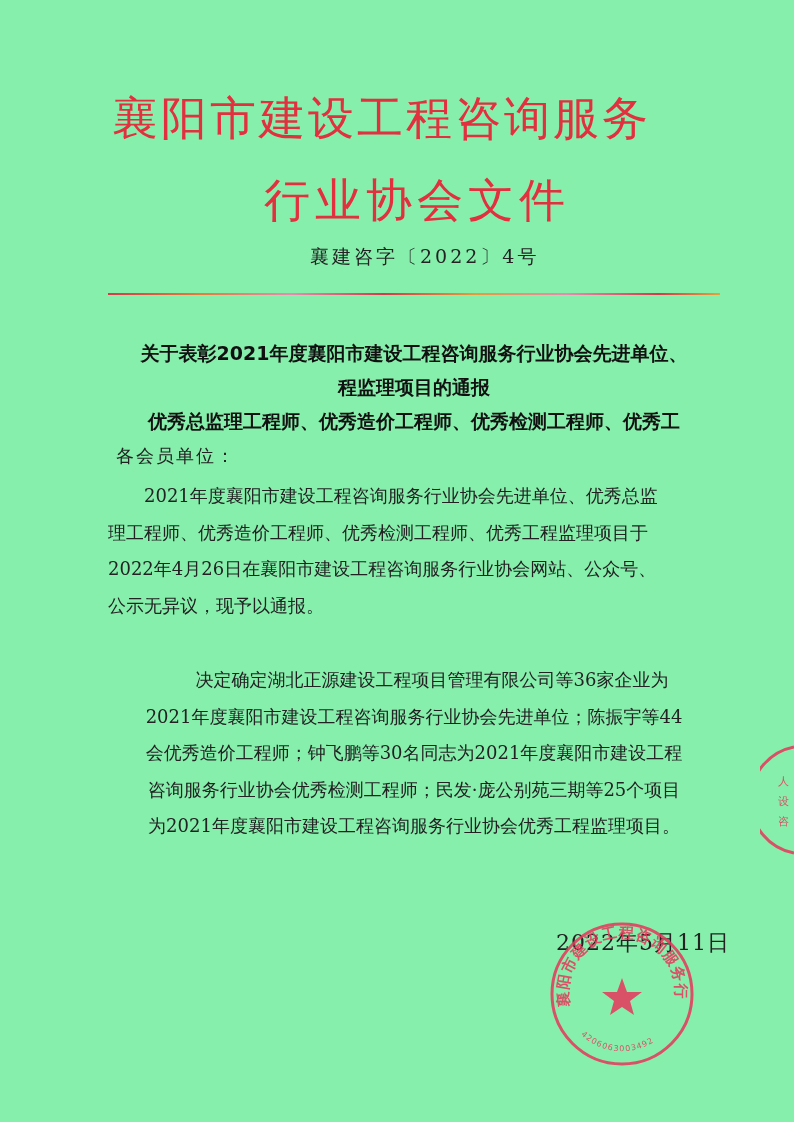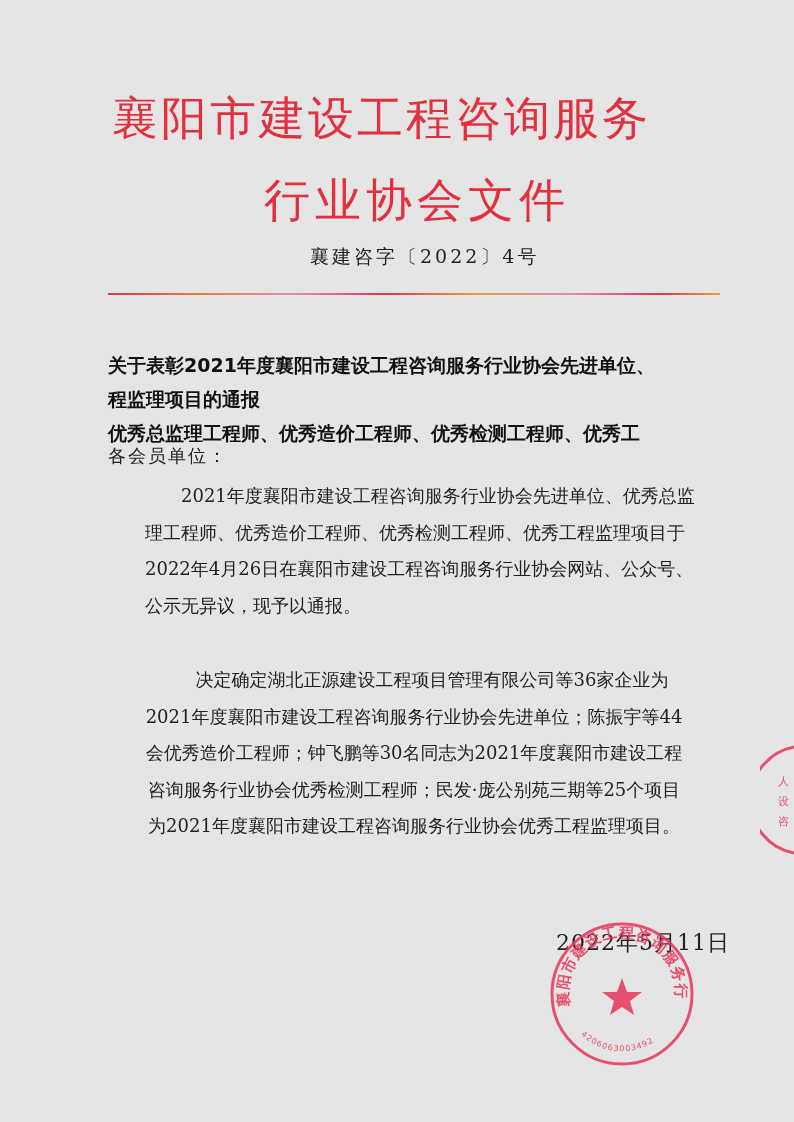--- a/index.html
+++ b/index.html
@@ -13,21 +13,21 @@
       position: relative;
       overflow: hidden;
       font-family: "DejaVu Serif", "Liberation Serif", serif;
       color: #1a1a1a;
     }
     .page {
       position: absolute;
       left: 0; top: 0;
       width: 794px;
       height: 1122px;
-      background: #e5e5e5;
+      background: #86efac;
     }
     .red-title {
       position: absolute;
       color: #e2303f;
       font-family: "DejaVu Sans", "Liberation Sans", sans-serif;
       font-weight: normal;
       white-space: nowrap;
       letter-spacing: 2px;
     }
     .red-title.line1 {
@@ -57,55 +57,55 @@
       position: absolute;
       left: 108px;
       top: 293px;
       width: 612px;
       height: 2px;
       background: linear-gradient(90deg, #d9374a 0%, #e87a3a 15%, #e98ab0 30%, #d9374a 45%, #e89a3a 60%, #e98ab0 75%, #d9374a 90%, #e8a03a 100%);
     }
     .notice-title {
       position: absolute;
       left: 108px;
-      top: 348px;
+      top: 336px;
       width: 612px;
       font-size: 19px;
       font-weight: bold;
       line-height: 34px;
-      text-align: left;
+      text-align: center;
       color: #111;
       font-family: "DejaVu Sans", "Liberation Sans", sans-serif;
     }
     .notice-title .t-line {
       display: block;
       white-space: nowrap;
     }
     .salutation {
       position: absolute;
-      left: 108px;
+      left: 116px;
       top: 444px;
       font-size: 18px;
       letter-spacing: 2px;
       color: #222;
       text-align: right;
     }
     .para {
       position: absolute;
       left: 108px;
       width: 612px;
       font-size: 18px;
       line-height: 36.6px;
       color: #222;
     }
     .para .p-line {
       display: block;
       white-space: nowrap;
     }
-    .para1 { top: 478px; margin-left: 37px; }
+    .para1 { top: 478px; }
     .para2 { top: 662px; text-align: center; }
     .date-line {
       position: absolute;
       left: 556px;
       top: 928px;
       font-size: 22px;
       letter-spacing: 1px;
       color: #222;
       white-space: nowrap;
       z-index: 2;

